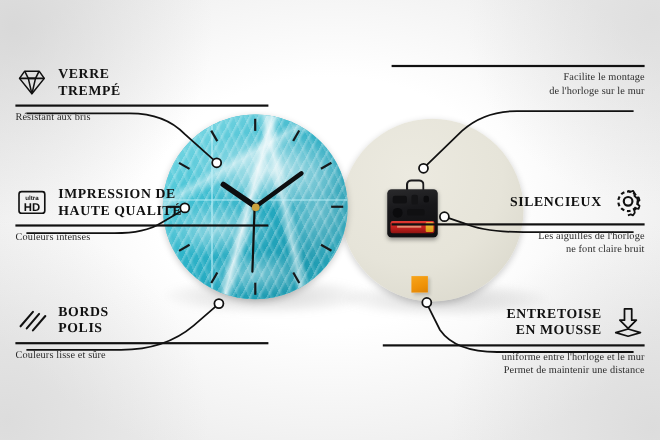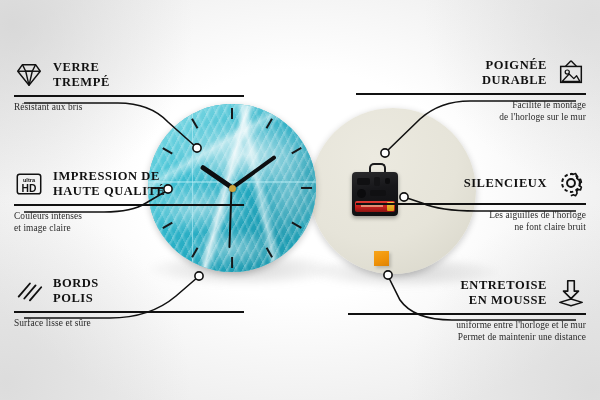--- a/index.html
+++ b/index.html
@@ -248,58 +248,44 @@
         <text x="16" y="24" font-family="Liberation Sans, sans-serif" font-size="11" font-weight="700" text-anchor="middle" fill="#111">HD</text>
       </svg>
       <div class="feat-title">
         <div>IMPRESSION DE</div>
         <div>HAUTE QUALITÉ</div>
       </div>
     </div>
     <div class="feat-rule"></div>
     <div class="feat-desc">
       <div>Couleurs intenses</div>
-      <div>et image claire</div>
     </div>
   </div>
 
   <div class="feat left" style="top:274px;">
     <div class="feat-head">
       <svg class="ico" viewBox="0 0 32 32">
         <g stroke="#111" stroke-width="2" stroke-linecap="round">
           <path d="M5,22 L17,8"></path>
             <path d="M11,24 L23,10"></path>
             <path d="M17,26 L29,12"></path>
         </g>
       </svg>
       <div class="feat-title">
         <div>BORDS</div>
         <div>POLIS</div>
       </div>
     </div>
     <div class="feat-rule"></div>
     <div class="feat-desc">
-      <div>Surface lisse et sûre</div>
+      <div>Couleurs lisse et sûre</div>
     </div>
   </div>
 
   <div class="feat right" style="top:56px;">
-    <div class="feat-head">
-      <svg class="ico" viewBox="0 0 32 32">
-        <path d="M16,3 L10,9" fill="none" stroke="#111" stroke-width="1.5"></path>
-        <path d="M16,3 L22,9" fill="none" stroke="#111" stroke-width="1.5"></path>
-        <rect x="5" y="9" width="22" height="17" fill="none" stroke="#111" stroke-width="1.6"></rect>
-        <circle cx="12" cy="15" r="2.2" fill="none" stroke="#111" stroke-width="1.3"></circle>
-        <path d="M6.5,25 L14,17 L19,22 L22,19 L25.5,25 Z" fill="none" stroke="#111" stroke-width="1.4" stroke-linejoin="round"></path>
-      </svg>
-      <div class="feat-title">
-        <div>POIGNÉE</div>
-        <div>DURABLE</div>
-      </div>
-    </div>
     <div class="feat-rule"></div>
     <div class="feat-desc">
       <div>Facilite le montage</div>
       <div>de l'horloge sur le mur</div>
     </div>
   </div>
 
   <div class="feat right" style="top:166px;">
     <div class="feat-head">
       <svg class="ico" viewBox="0 0 32 32">

